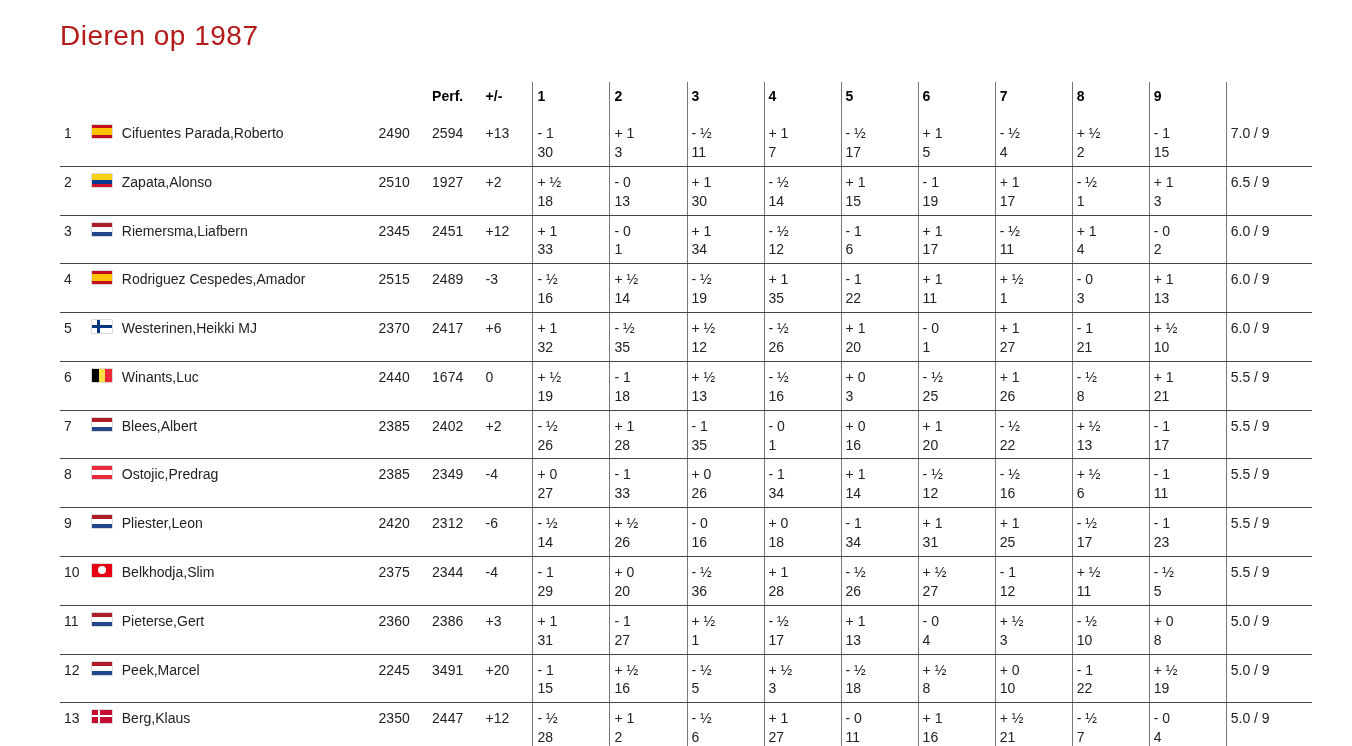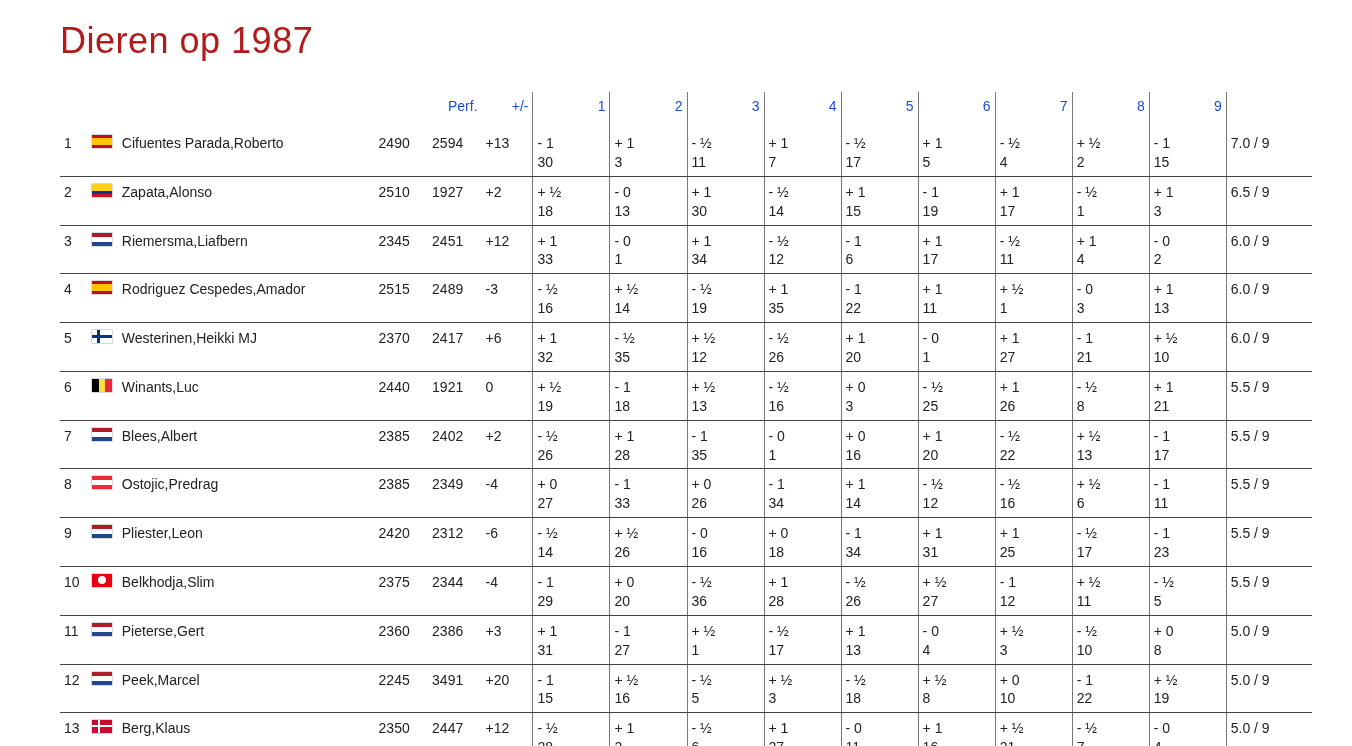--- a/index.html
+++ b/index.html
@@ -6,34 +6,34 @@
     font-family: "Segoe UI", Arial, sans-serif;
     font-size: 14px;
     color: #222;
     background: #fff;
     margin: 0;
     padding: 20px 40px 30px 60px;
   }
   h1.title {
     color: #b31a1a;
     font-weight: 400;
-    font-size: 36px;
+    font-size: 28px;
     margin: 0 0 30px 0;
     letter-spacing: 0.5px;
   }
   table {
     border-collapse: collapse;
     width: 100%;
     table-layout: fixed;
   }
   thead th {
-    font-weight: 400;
-    text-align: right;
+    font-weight: 700;
+    text-align: left;
     padding: 6px 4px 14px 4px;
-    color: #1d4ed8;
+    color: #000000;
   }
   tbody td {
     border-top: 1px solid #444;
     padding: 6px 4px 4px 4px;
     vertical-align: top;
     line-height: 1.35;
   }
   tbody tr:first-child td {
     border-top: none;
   }
@@ -252,21 +252,21 @@
 21</td>
         <td class="round-cell">+ ½
 10</td>
         <td>6.0 / 9</td>
       </tr>
       <tr>
         <td class="rank">6</td>
         <td><span class="flag flag-be"></span></td>
         <td class="name">Winants,Luc</td>
         <td>2440</td>
-        <td>1921</td>
+        <td>1674</td>
         <td class="pm">0</td>
         <td class="round-cell">+ ½
 19</td>
         <td class="round-cell">- 1
 18</td>
         <td class="round-cell">+ ½
 13</td>
         <td class="round-cell">- ½
 16</td>
         <td class="round-cell">+ 0

